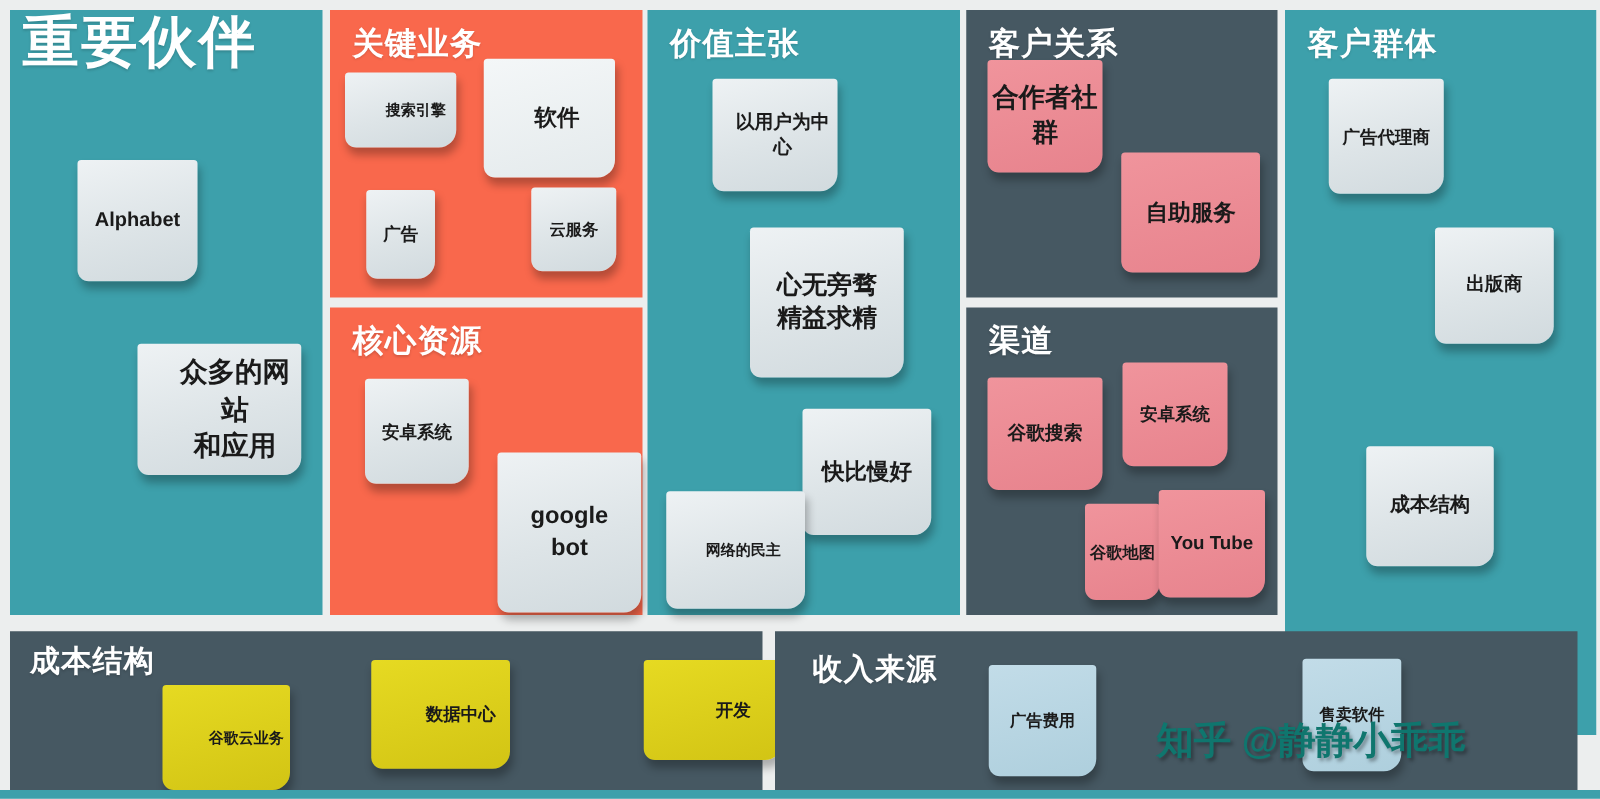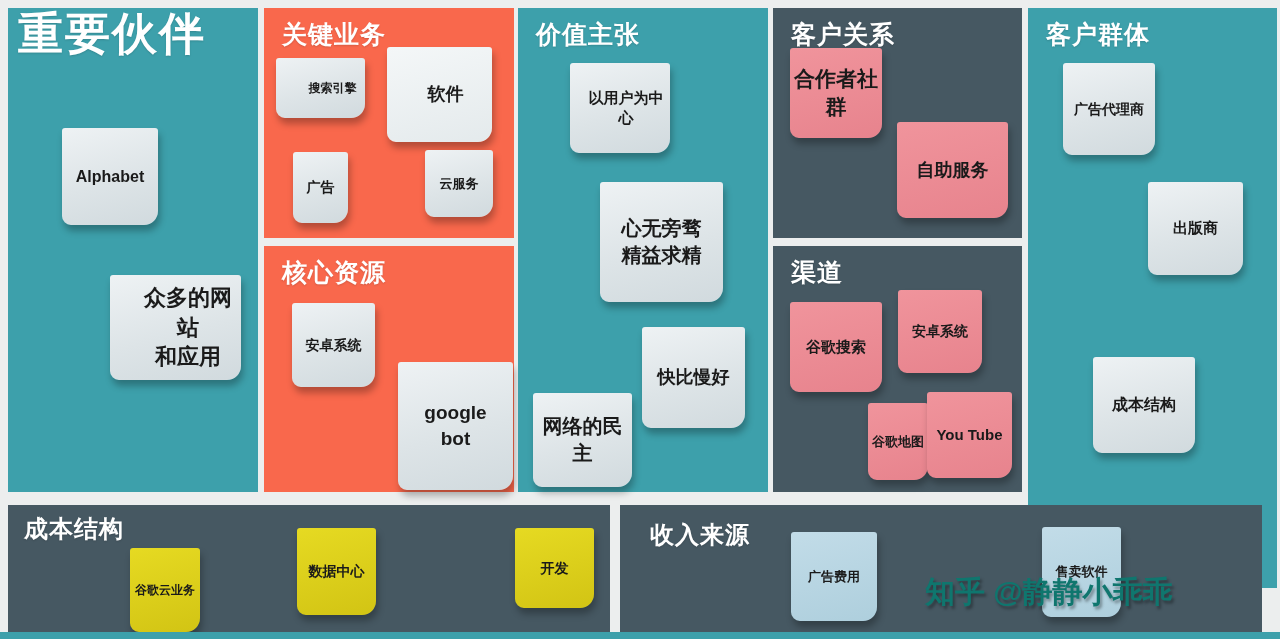--- a/index.html
+++ b/index.html
@@ -21,21 +21,21 @@
   .t-med{font-size:25px;left:18px;top:10px;}
   .note{
     position:absolute;display:flex;align-items:center;justify-content:center;
     text-align:center;font-weight:700;color:#1a1a1a;white-space:pre-line;
     line-height:1.35;border-radius:3px 3px 14px 9px;
     box-shadow:2px 6px 7px rgba(0,0,0,0.28);
   }
   .note.light{background:linear-gradient(165deg,#eef2f4 0%,#dde4e7 55%,#d1dade 100%);}
   .note.pink{background:linear-gradient(165deg,#f09membership 0%,#e7838d 100%);}
   .note.pink{background:linear-gradient(165deg,#f0949c 0%,#e7838d 100%);}
-  .note.yellow{background:linear-gradient(165deg,#e6da22 0%,#d2c414 100%);}
+  .note.yellow{background:linear-gradient(165deg,#e6da22 0%,#d2c414 100%);padding-left:32px;}
   .note.blue{background:linear-gradient(165deg,#c2dce8 0%,#aecfdd 100%);}
   .bottom-strip{position:absolute;left:0;top:632px;width:1280px;height:7px;background:#3da0ab;}
   .watermark{
     position:absolute;left:925px;top:572px;
     color:#0f766e;font-size:30px;font-weight:700;white-space:nowrap;
     text-shadow:2px 3px 3px rgba(0,0,0,0.35);
   }
 </style>
 </head>
 <body>
@@ -62,21 +62,21 @@
 bot</div>
 </div>
 
 <div class="panel bg-teal" style="left:518px;top:8px;width:250px;height:484px;">
   <div class="panel-title t-med">价值主张</div>
   <div class="note light" style="left:52px;top:55px;width:88px;height:90px;font-size:15px;padding-left:12px;">以用户为中
 心</div>
   <div class="note light" style="left:82px;top:174px;width:123px;height:120px;font-size:20px;">心无旁骛
 精益求精</div>
   <div class="note light" style="left:124px;top:319px;width:103px;height:101px;font-size:18px;">快比慢好</div>
-  <div class="note light" style="left:15px;top:385px;width:99px;height:94px;font-size:20px;">网络的民主</div>
+  <div class="note light" style="left:15px;top:385px;width:99px;height:94px;font-size:12px;padding-left:12px;">网络的民主</div>
 </div>
 
 <div class="panel bg-slate" style="left:773px;top:8px;width:249px;height:230px;">
   <div class="panel-title t-med">客户关系</div>
   <div class="note pink" style="left:17px;top:40px;width:92px;height:90px;font-size:21px;text-align:center;">合作者社群</div>
   <div class="note pink" style="left:124px;top:114px;width:111px;height:96px;font-size:18px;">自助服务</div>
 </div>
 
 <div class="panel bg-slate" style="left:773px;top:246px;width:249px;height:246px;">
   <div class="panel-title t-med">渠道</div>

